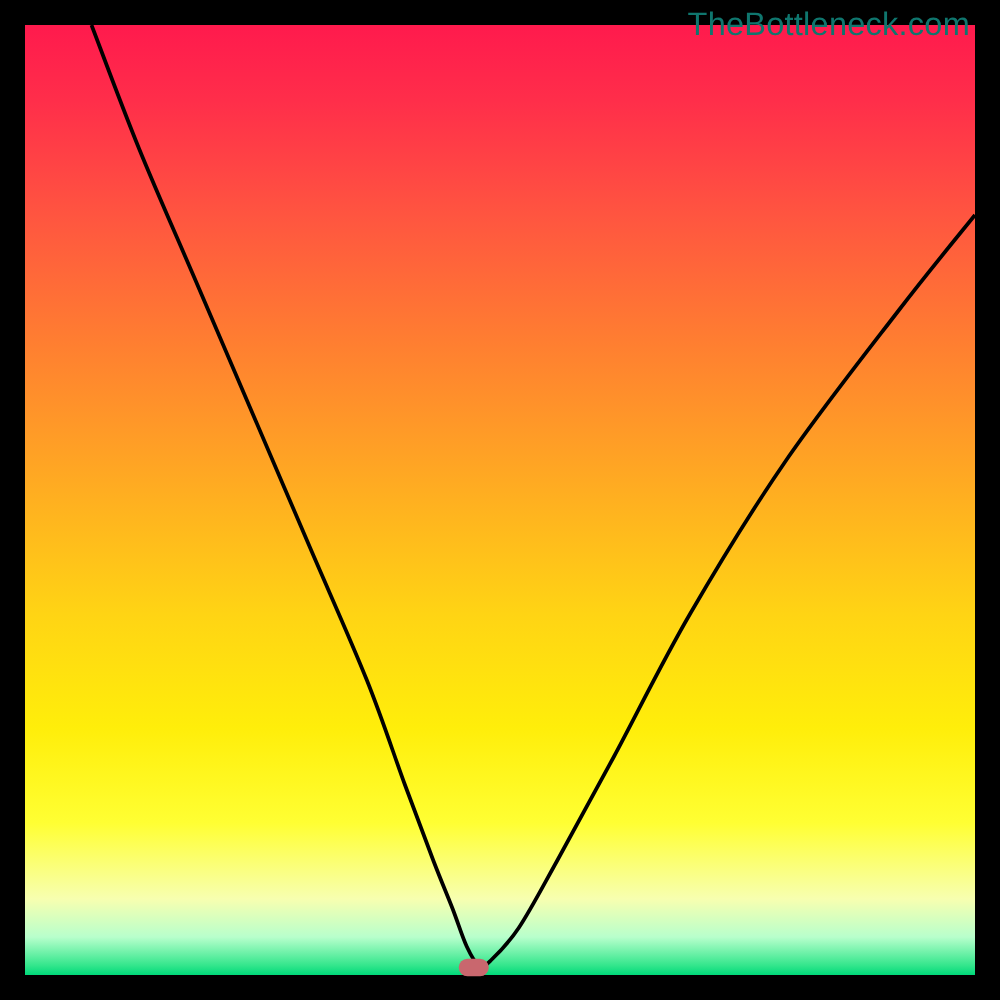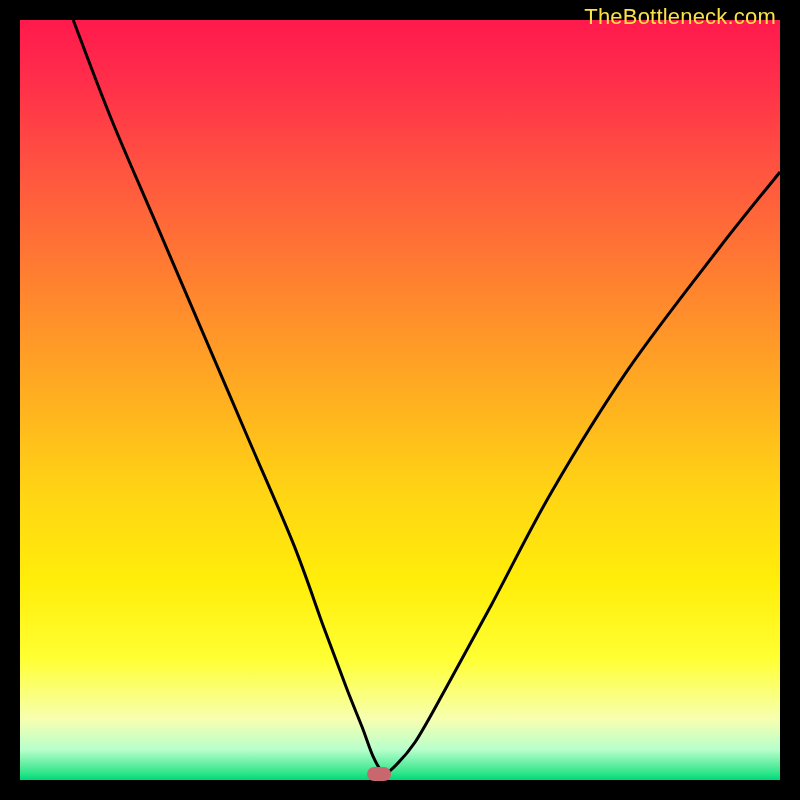--- a/index.html
+++ b/index.html
@@ -33,22 +33,22 @@
       #ffff33 84%,
       #f7ffb0 92%,
       #b8ffcc 96%,
       #33e68c 99%,
       #00d97a 100%);
   }
   .watermark {
     position: absolute;
     top: 4px;
     right: 24px;
-    color: #fde047;
-    font-size: 22px;
+    color: #0f766e;
+    font-size: 26px;
     font-weight: 500;
     letter-spacing: 0.2px;
     z-index: 10;
   }
   svg.curve {
     position: absolute;
     left: 0;
     top: 0;
     width: 760px;
     height: 760px;

